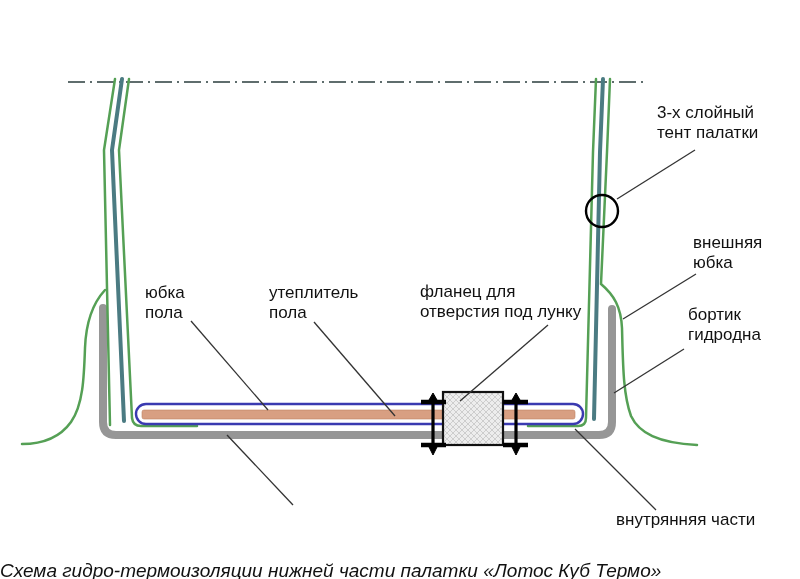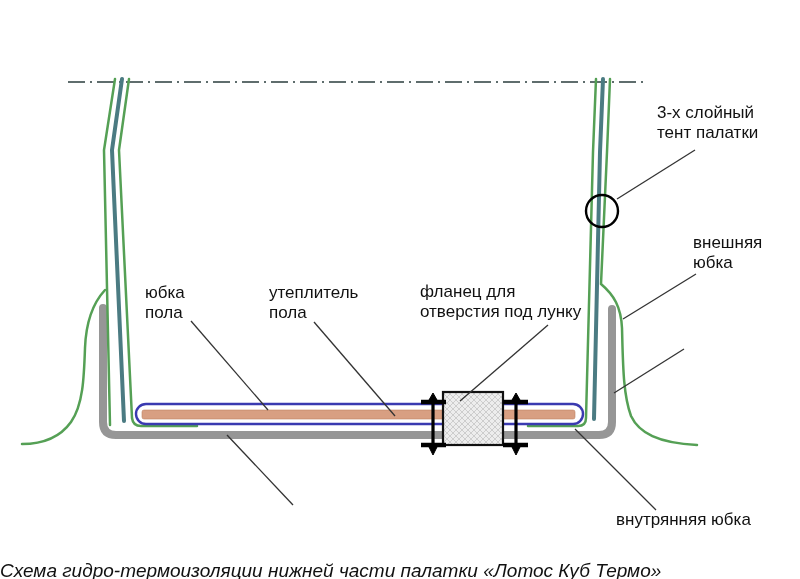--- a/index.html
+++ b/index.html
@@ -78,22 +78,24 @@
     <line class="leader" x1="191" y1="299" x2="268" y2="388"></line>
     <line class="leader" x1="314" y1="300" x2="395" y2="394"></line>
     <line class="leader" x1="293" y1="483" x2="227" y2="413"></line>
     <line class="leader" x1="656" y1="488" x2="575" y2="407"></line>
   </svg>
 
   <div class="lbl" style="left:657px;top:81px">3-х слойный
 тент палатки</div>
   <div class="lbl" style="left:693px;top:211px">внешняя
 юбка</div>
+  <div class="lbl" style="left:688px;top:283px">бортик
+гидродна</div>
   <div class="lbl" style="left:145px;top:261px">юбка
 пола</div>
   <div class="lbl" style="left:269px;top:261px">утеплитель
 пола</div>
   <div class="lbl right" style="left:420px;top:260px;width:163px">фланец для
 отверстия под лунку</div>
-  <div class="lbl" style="left:616px;top:488px">внутрянняя юбка</div>
+  <div class="lbl" style="left:616px;top:488px">внутрянняя части</div>
 
   <div class="caption">Схема гидро-термоизоляции нижней части палатки «Лотос Куб Термо»</div>
 </div>
 
 </body></html>

